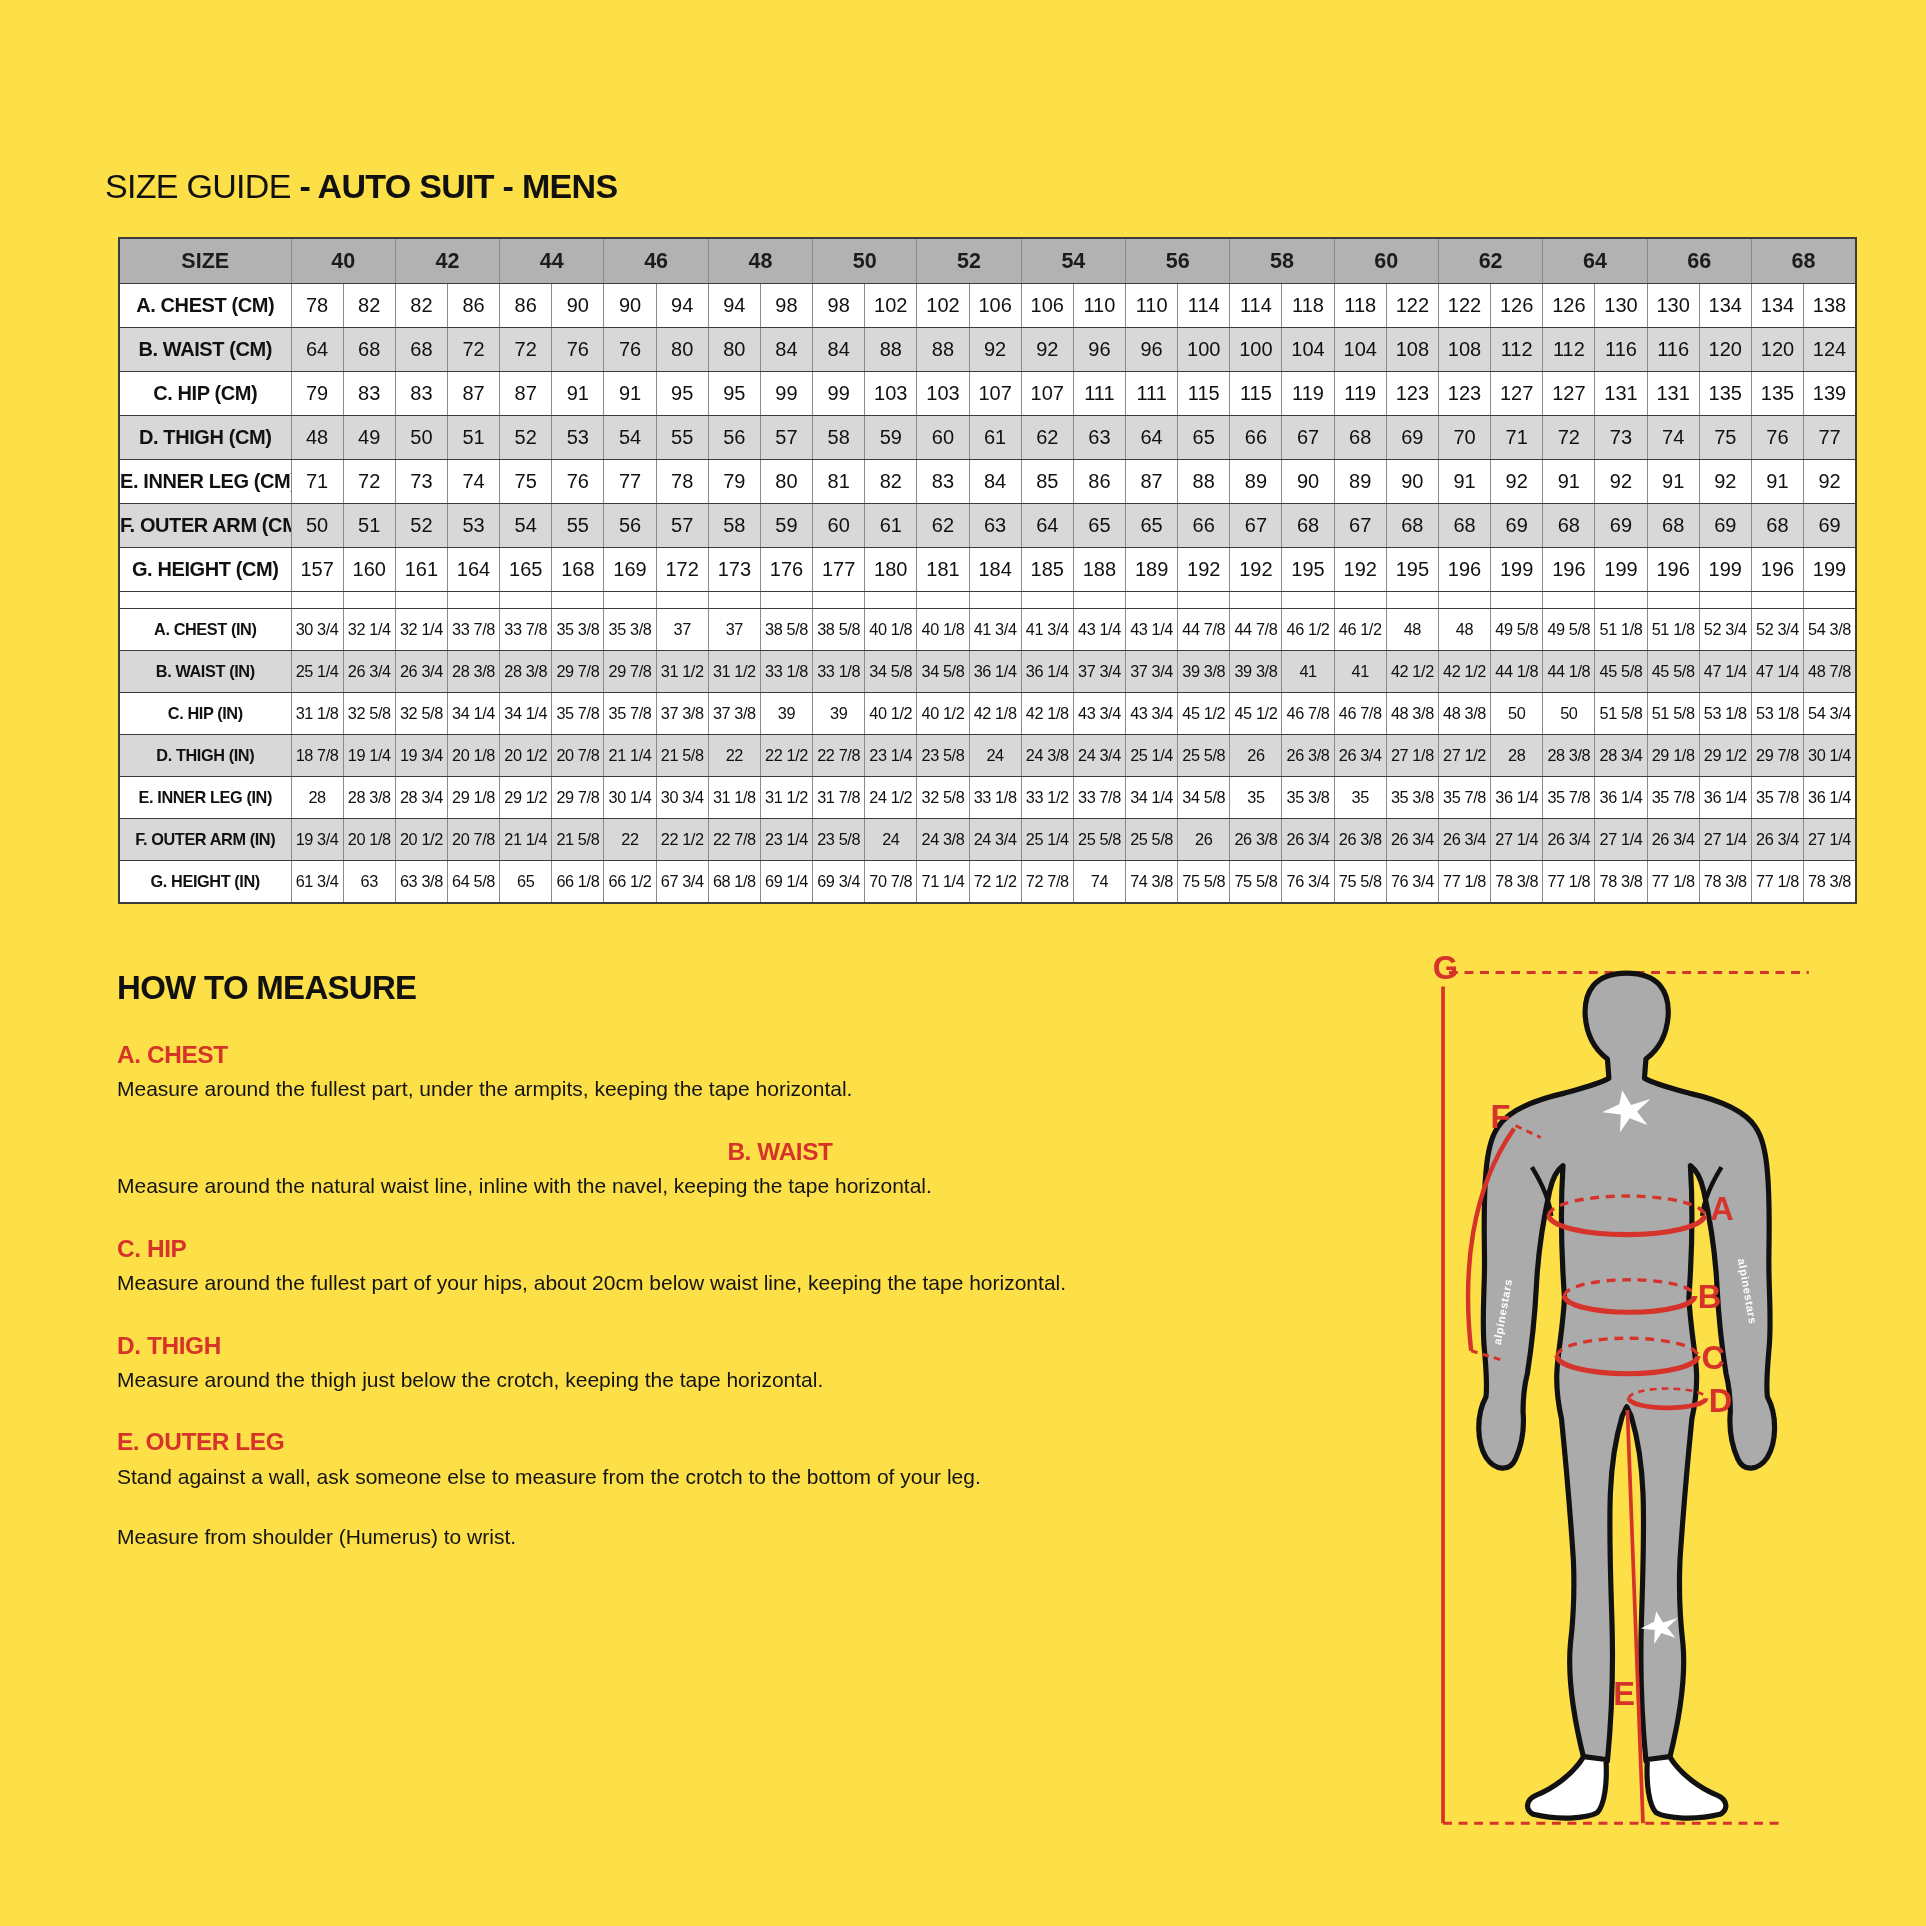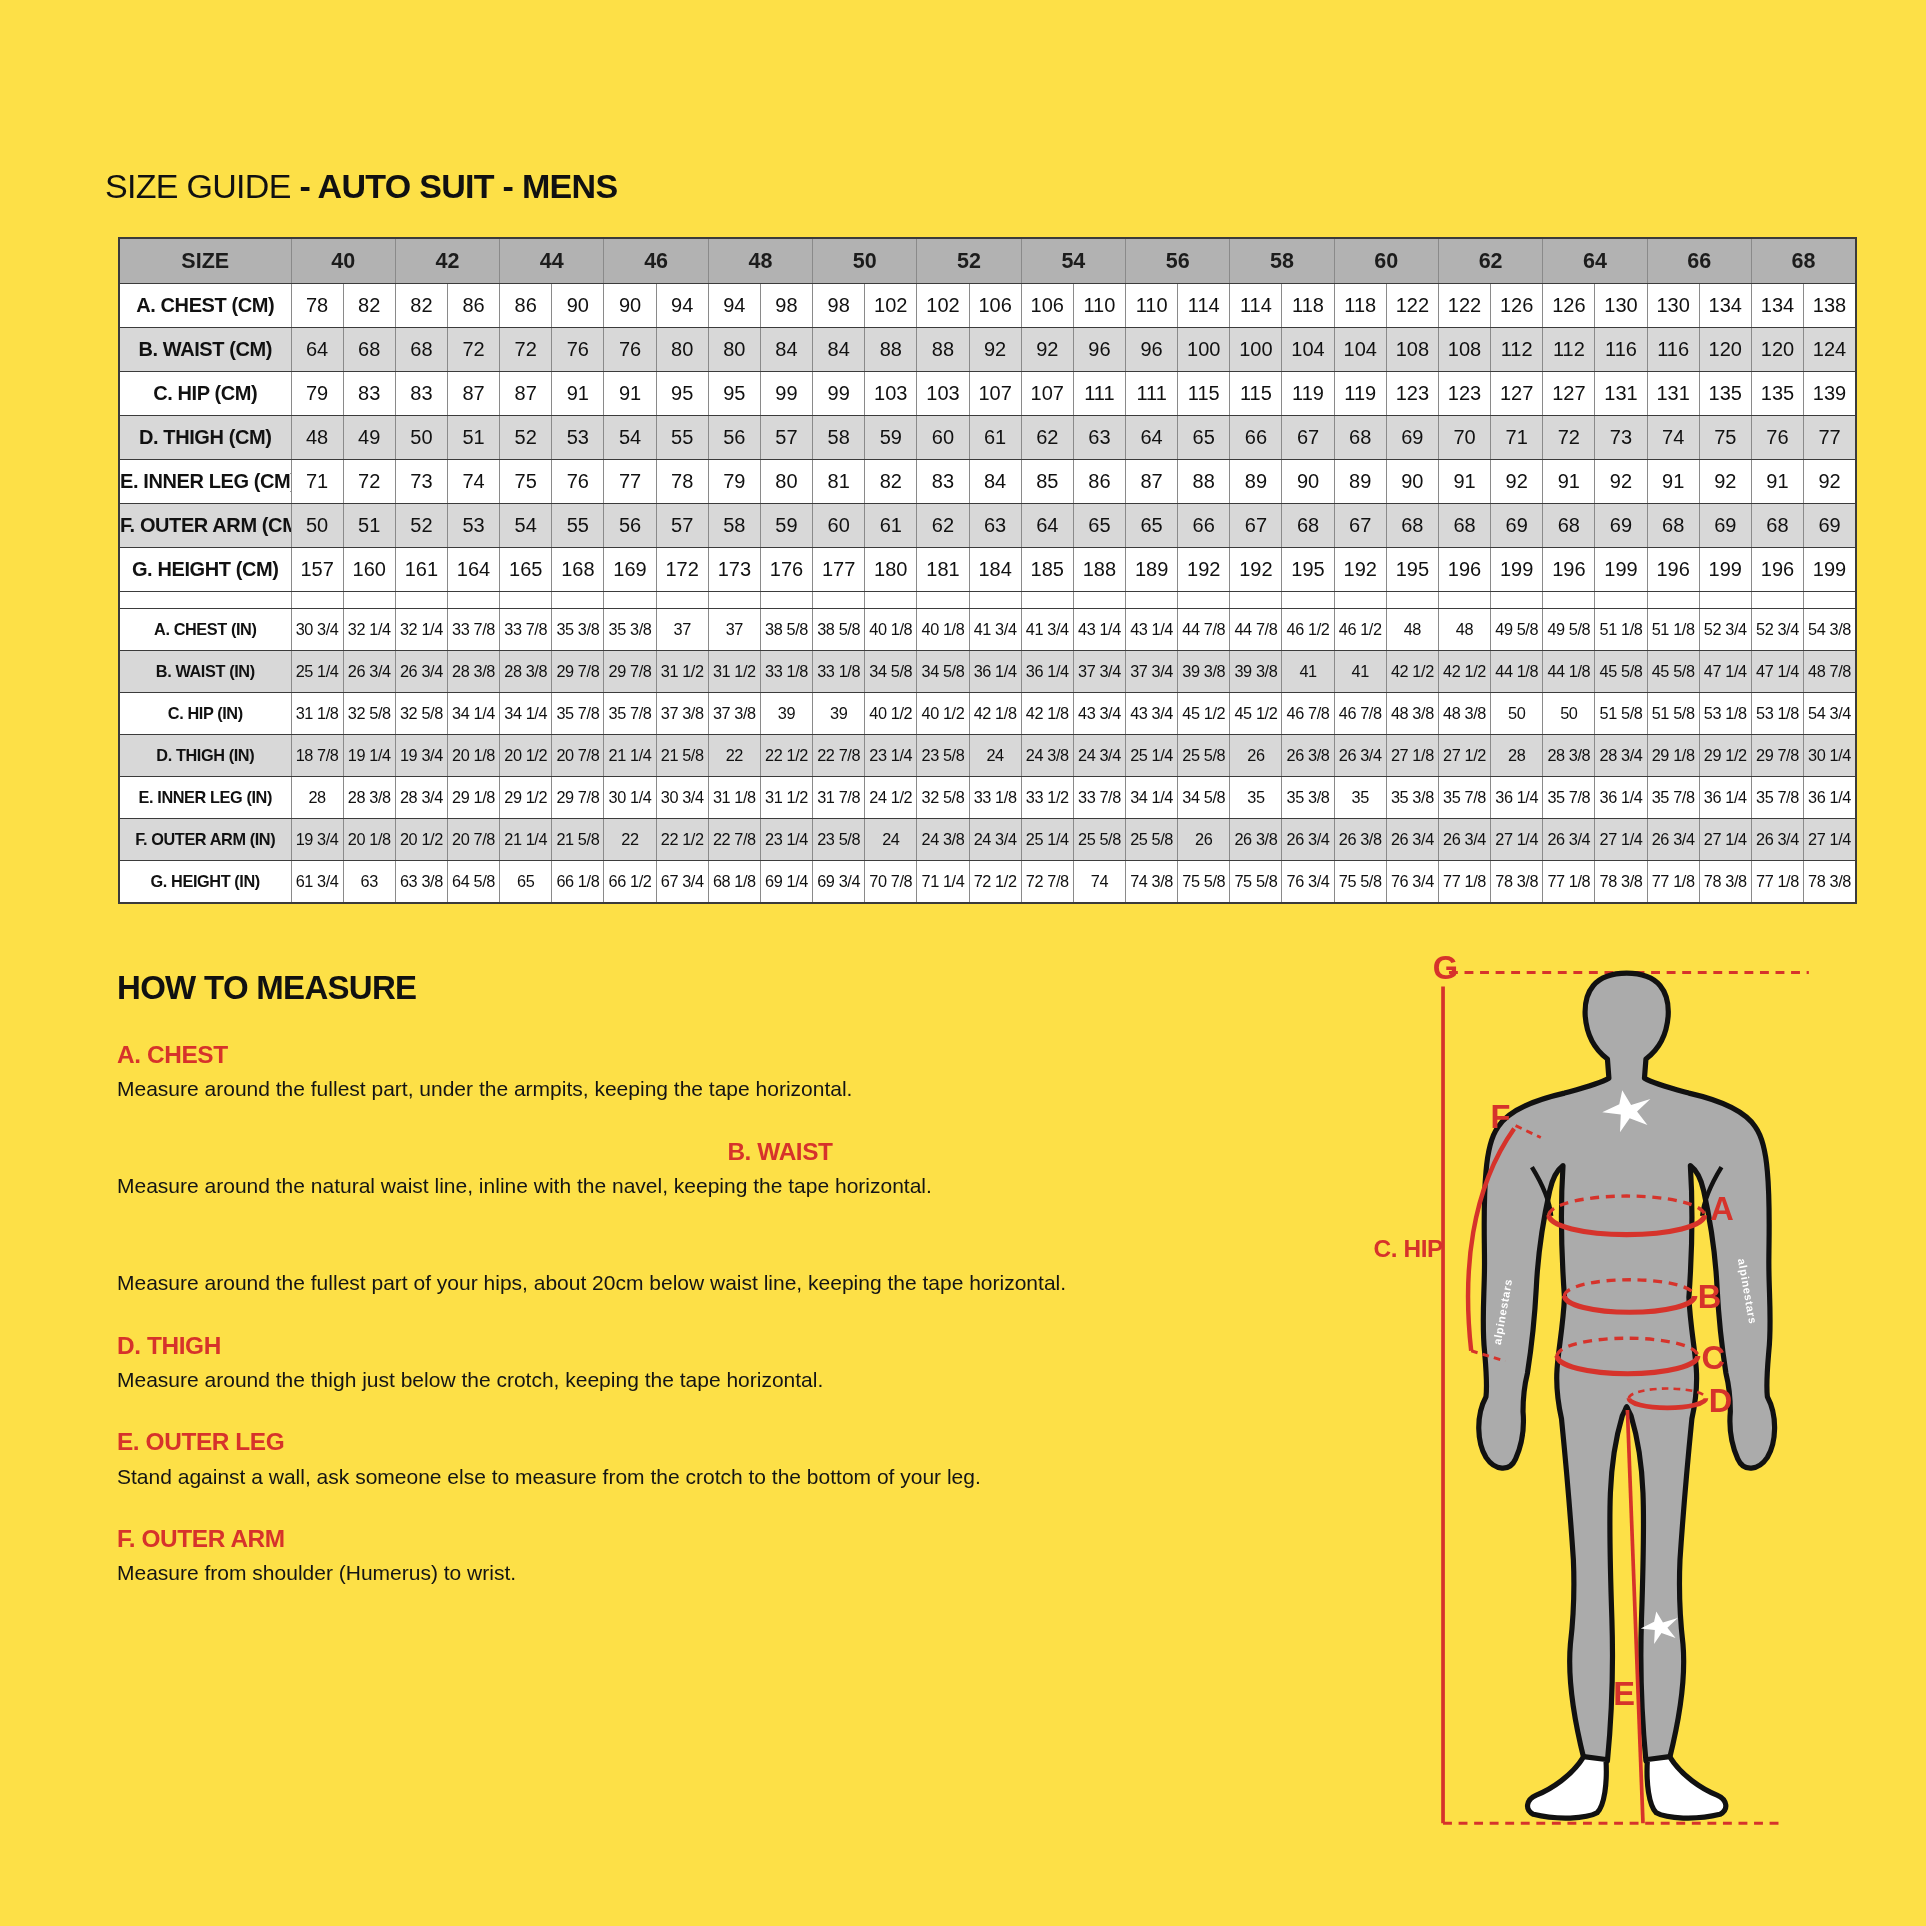--- a/index.html
+++ b/index.html
@@ -577,33 +577,32 @@
     <div id="htm-sections">
         <div class="sec">
           <h3 style="color: rgb(214, 51, 43);">A. CHEST</h3>
           <p>Measure around the fullest part, under the armpits, keeping the tape horizontal.</p>
         </div>
         <div class="sec">
           <h3 style="color: rgb(214, 51, 43); text-align: center;">B. WAIST</h3>
           <p>Measure around the natural waist line, inline with the navel, keeping the tape horizontal.</p>
         </div>
         <div class="sec">
-          <h3 style="color: rgb(214, 51, 43); text-align: right;">C. HIP</h3>
+          <h3 style="color: rgb(214, 51, 43);">C. HIP</h3>
           <p>Measure around the fullest part of your hips, about 20cm below waist line, keeping the tape horizontal.</p>
         </div>
         <div class="sec">
           <h3 style="color: rgb(214, 51, 43);">D. THIGH</h3>
           <p>Measure around the thigh just below the crotch, keeping the tape horizontal.</p>
         </div>
         <div class="sec">
           <h3 style="color: rgb(214, 51, 43);">E. OUTER LEG</h3>
           <p>Stand against a wall, ask someone else to measure from the crotch to the bottom of your leg.</p>
         </div>
         <div class="sec">
-          <h3 style="color: rgb(214, 51, 43);">F. OUTER ARM</h3>
           <p>Measure from shoulder (Humerus) to wrist.</p>
         </div>
       </div>
   </div>
 
   <div class="figure-wrap">
     <svg viewBox="0 0 522 1210" xmlns="http://www.w3.org/2000/svg">
 
       <text class="fig-letter" x="6" y="46" fill="#D6332B">G</text>
       <line x1="20" y1="56" x2="20" y2="1186" stroke="#D6332B" stroke-width="5"></line>

